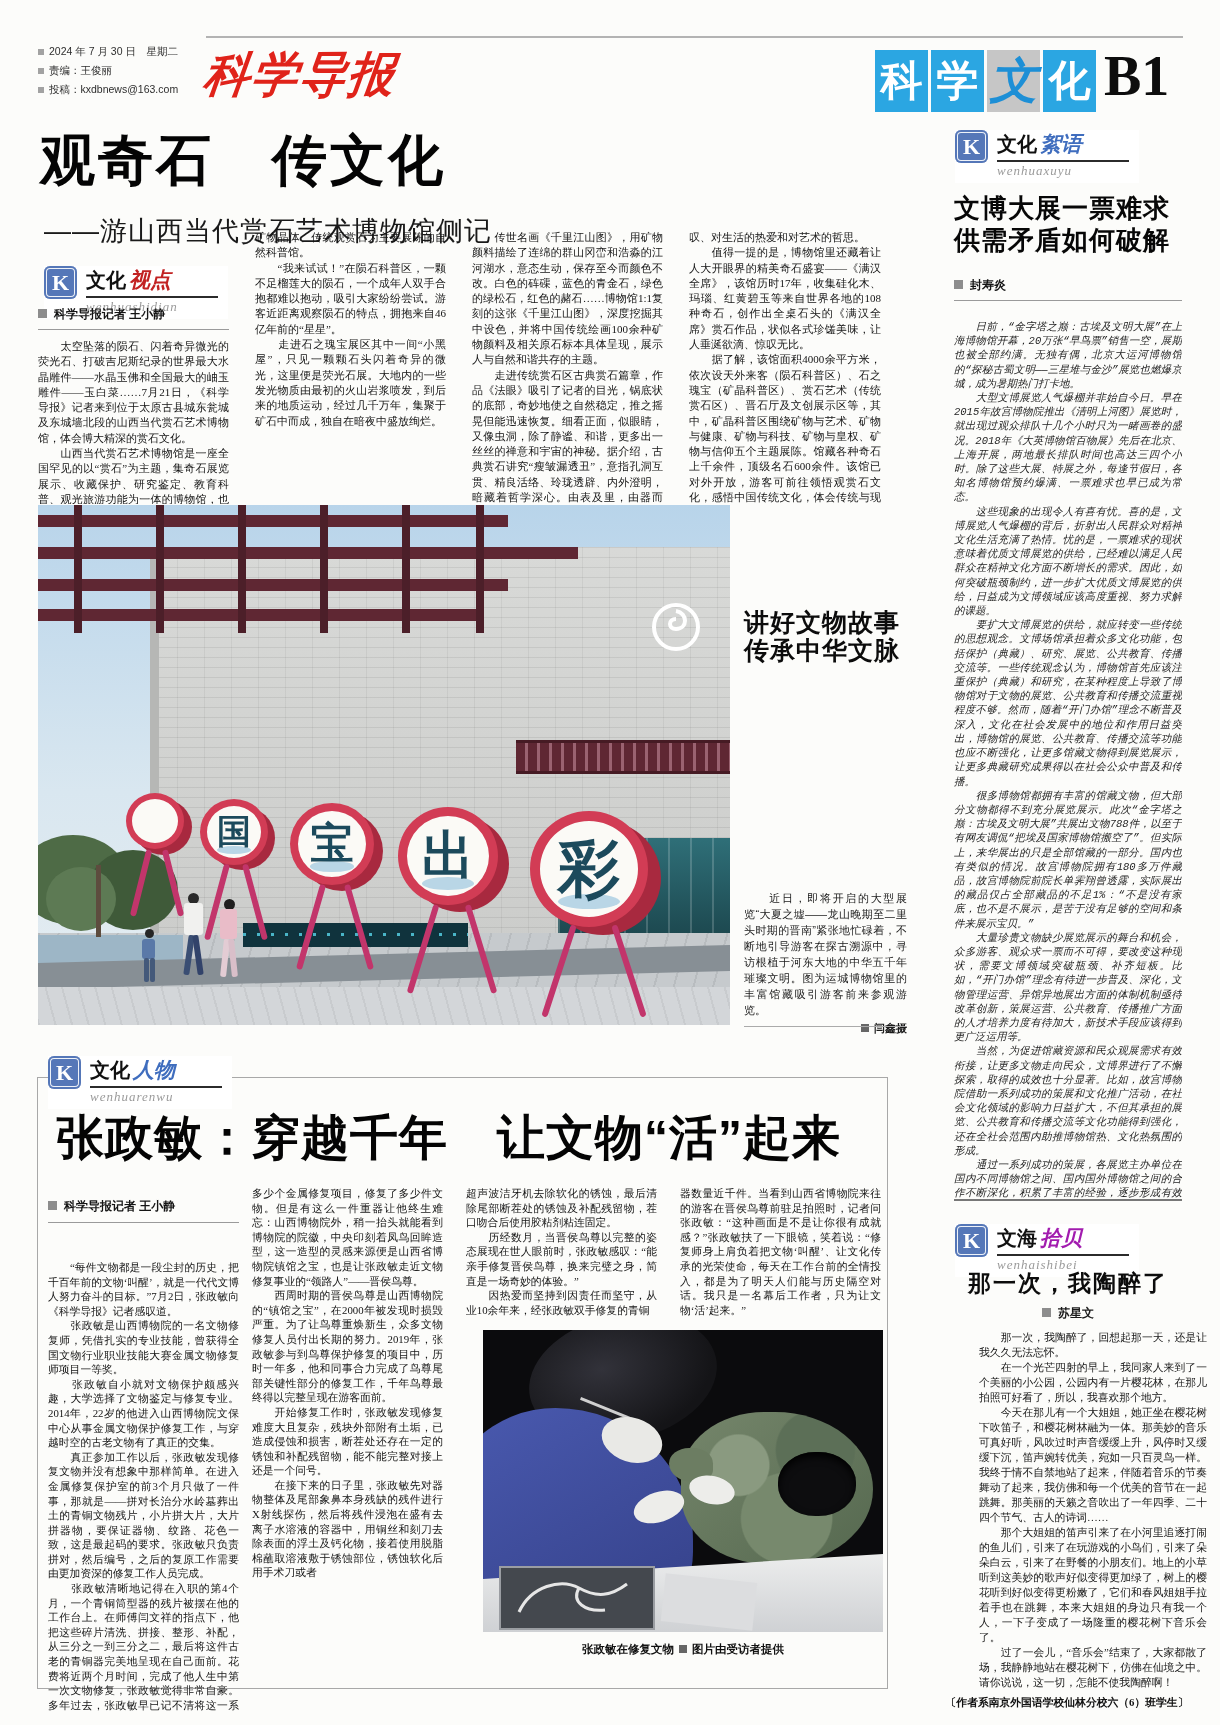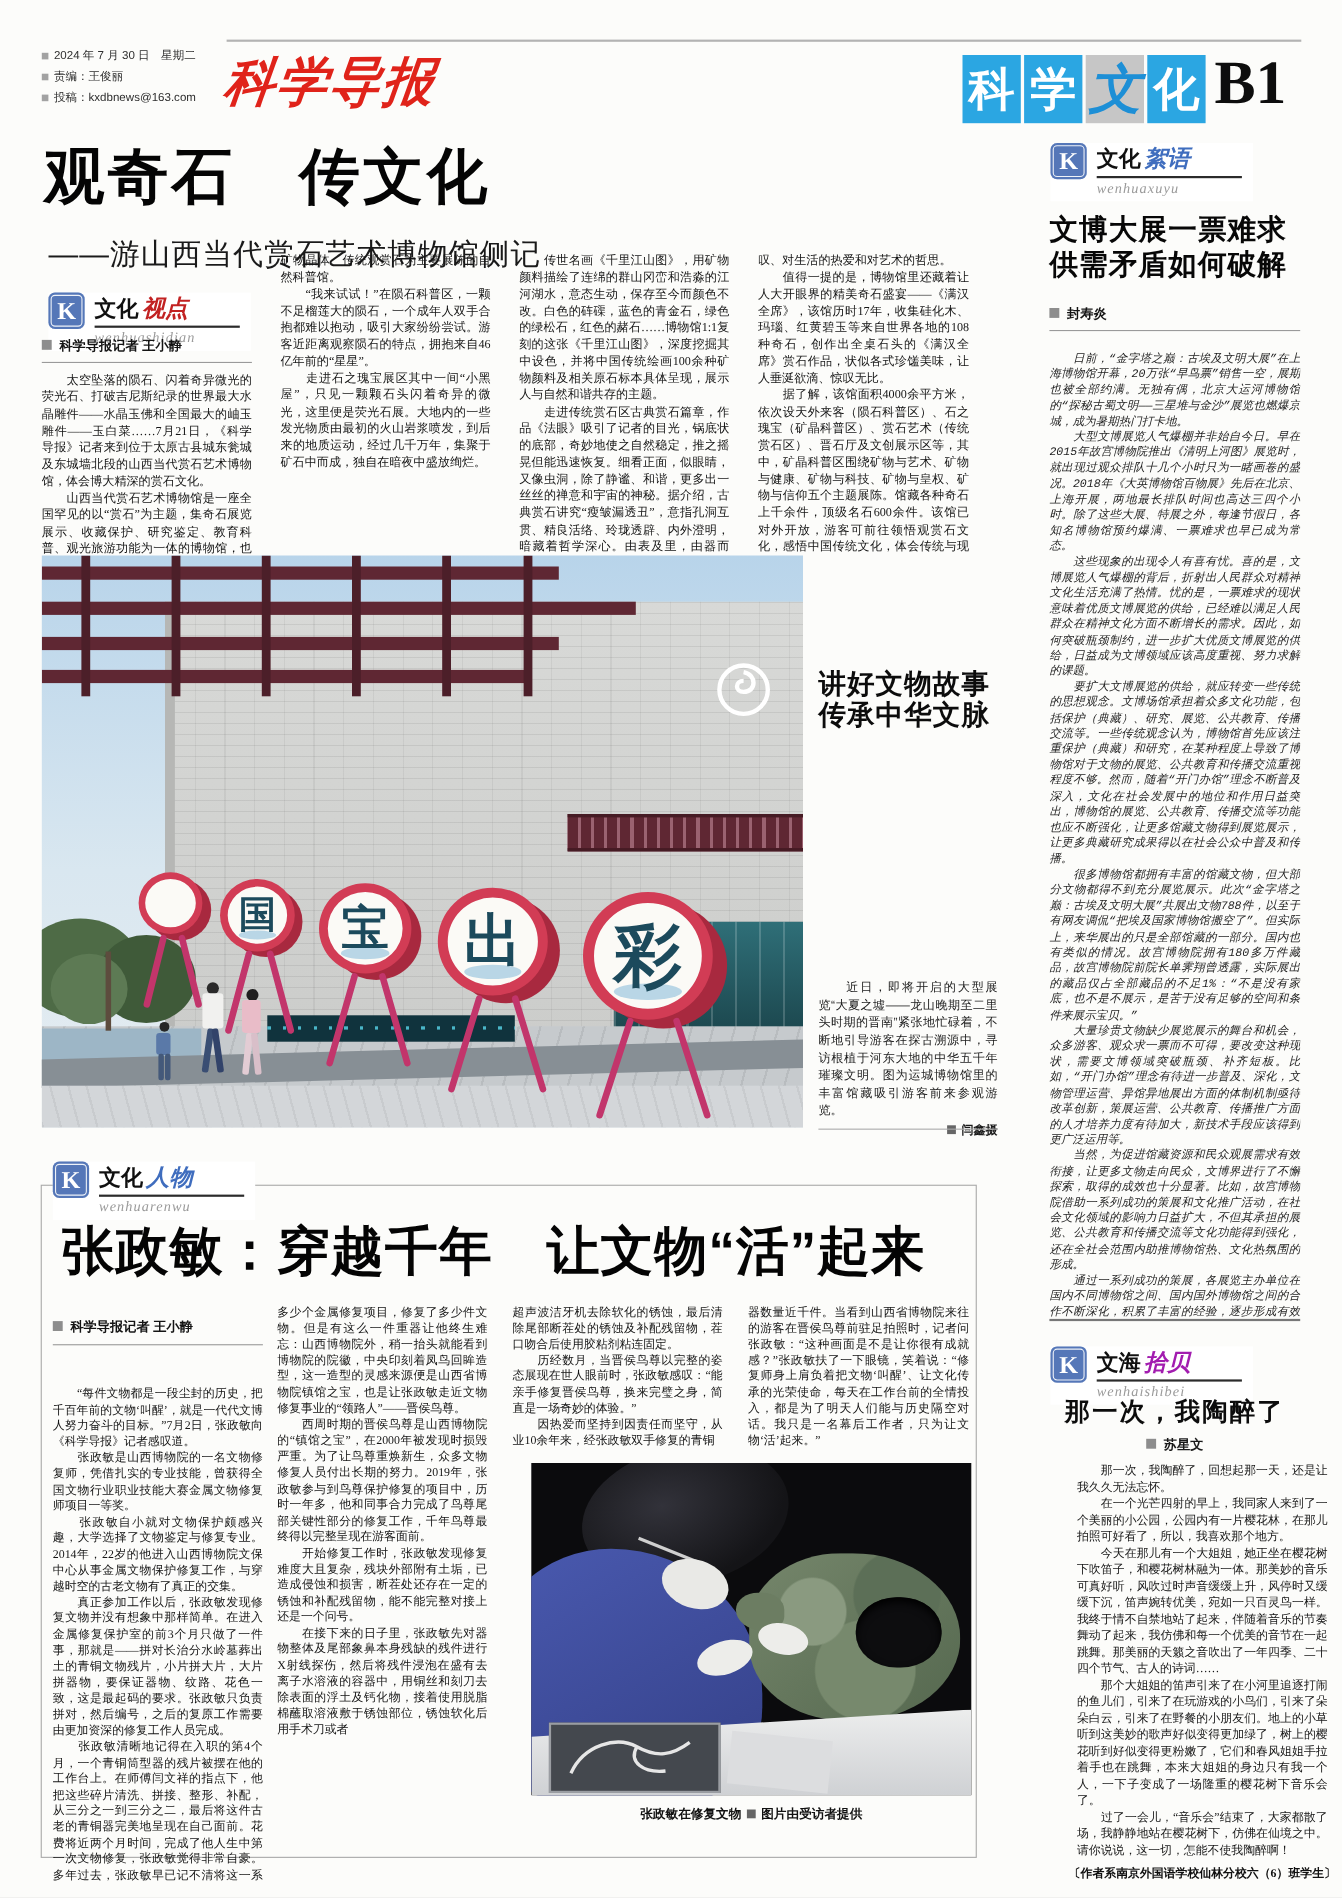--- a/index.html
+++ b/index.html
@@ -87,21 +87,21 @@
           font-family:Liberation Mono, monospace;font-style:italic;font-size:10.5px;line-height:14.2px;color:#1e1e1e;}
   .x-body p{margin:0;}
   .x-div{position:absolute;left:954px;top:1199px;width:228px;height:1.5px;background:#777;}
   
   .s-hl{position:absolute;left:954px;top:1268px;width:228px;text-align:center;font-family:"Liberation Serif",serif;
         font-weight:700;font-size:23px;color:#0c0c0c;letter-spacing:2px;}
   .s-by{position:absolute;left:954px;top:1305px;width:228px;text-align:center;font-weight:700;font-size:12px;}
   .s-body{position:absolute;left:954px;top:1330px;width:228px;height:358px;overflow:hidden;text-align:justify;
           font-family:"Liberation Serif",serif;font-size:10.8px;line-height:15px;color:#161616;margin-left:25px;}
   .s-body p{margin:0;}
-  .s-foot{position:absolute;left:968px;top:1696px;width:250px;text-align:center;font-family:"Liberation Serif",serif;
+  .s-foot{position:absolute;left:942px;top:1696px;width:250px;text-align:center;font-family:"Liberation Serif",serif;
           font-weight:700;font-size:10.8px;color:#101010;white-space:nowrap;}
   
   .rw-box{position:absolute;left:37px;top:1077px;width:851px;height:612px;border:1px solid #a8a8a8;box-sizing:border-box;}
   .rw-hl{position:absolute;left:56px;top:1106px;font-weight:900;font-size:48px;letter-spacing:1px;color:#040404;white-space:nowrap;}
   .rw-col{font-size:10.8px;line-height:14.6px;}
   .bronze{position:absolute;left:483px;top:1330px;width:400px;height:302px;background:#0b0b0d;overflow:hidden;}
   .b-hair{position:absolute;left:45px;top:-15px;width:190px;height:125px;background:radial-gradient(ellipse at 40% 40%,#32323a,#141417 70%);border-radius:50%;transform:rotate(-12deg);}
   .b-coat{position:absolute;left:-40px;top:78px;width:250px;height:240px;background:linear-gradient(150deg,#4a5ab0,#333f86);border-radius:45% 55% 40% 40%;}
   .b-mask{position:absolute;left:118px;top:88px;width:62px;height:44px;background:#e9e9e6;border-radius:50%;transform:rotate(18deg);}
   .b-glasses{position:absolute;left:95px;top:80px;width:70px;height:3px;background:#cfcfcf;transform:rotate(22deg);}

